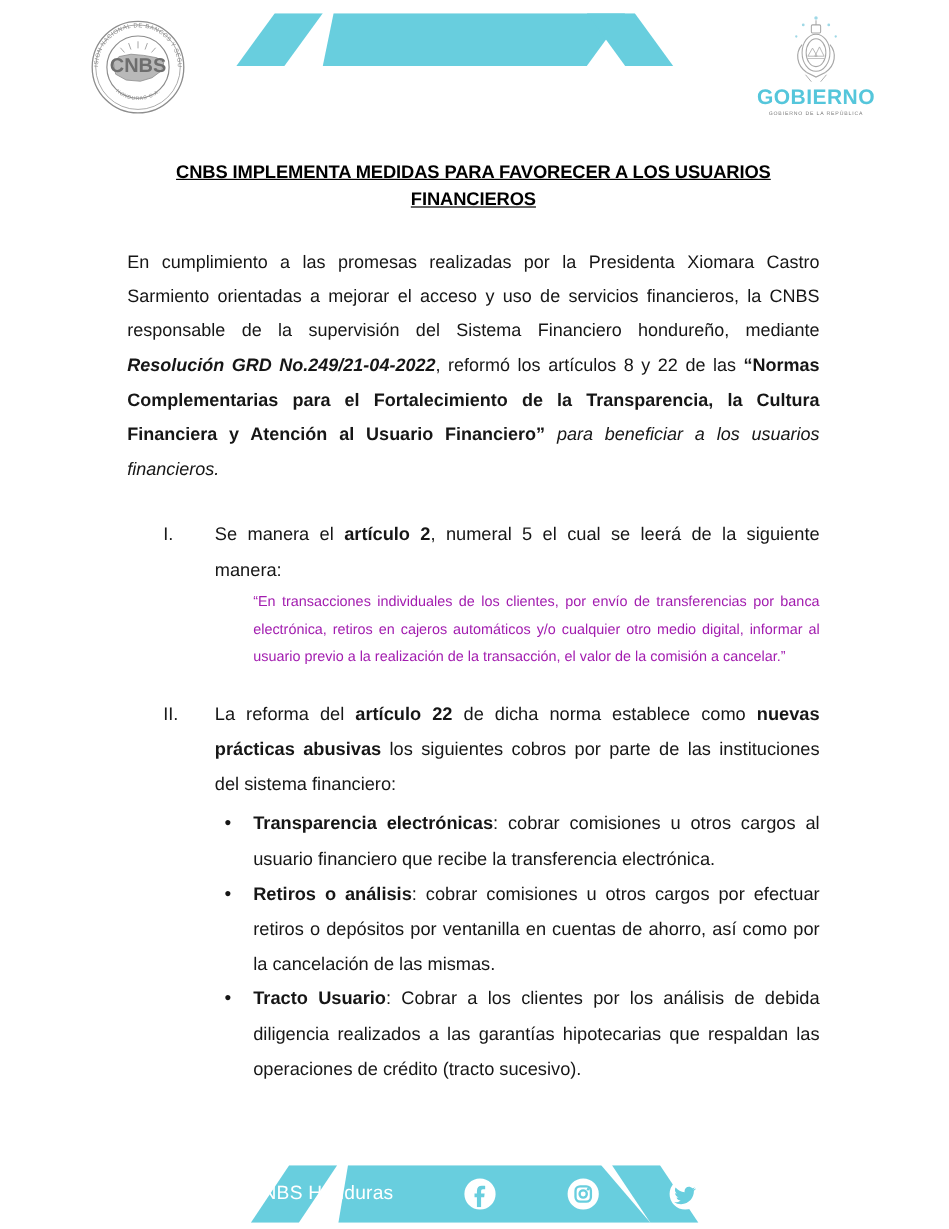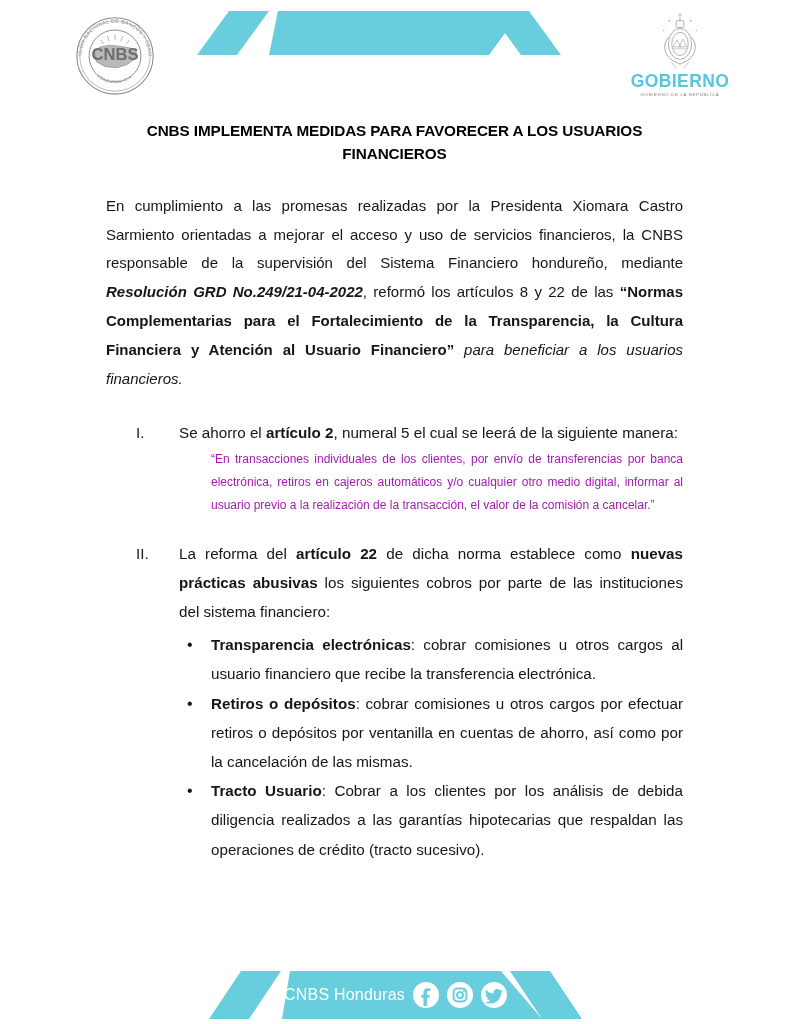--- a/index.html
+++ b/index.html
@@ -77,24 +77,25 @@
     text-align: center;
     margin: 30px 0 0 0;
     letter-spacing: 0.2px;
     color: #000;
   }
   h2.subtitle {
     font-family: "Liberation Sans", sans-serif;
     font-weight: bold;
     font-size: 15.3px;
     text-align: center;
-    margin: 8px 0 0 0;
+    margin: 21px 0 0 0;
     line-height: 1.5;
     letter-spacing: -0.1px;
     color: #000;
+    text-decoration: underline;
   }
 
   p.lead {
     font-size: 15px;
     line-height: 1.92;
     text-align: justify;
     text-align-last: left;
     margin: 26px 0 0 0;
     color: #161616;
   }
@@ -177,21 +178,21 @@
     height: 48px;
   }
   .foot-inner {
     position: absolute;
     left: 207px;
     top: 3px;
     width: 377px;
     height: 48px;
     display: flex;
     align-items: center;
-    justify-content: center;
+    justify-content: space-between;
     gap: 8px;
     pointer-events: none;
   }
   .foot-text {
     font-family: "Liberation Sans", sans-serif;
     font-size: 16px;
     color: #ffffff;
     letter-spacing: 0.2px;
     white-space: nowrap;
   }
@@ -288,34 +289,34 @@
 <div class="doc">
 
   <h2 class="subtitle">CNBS IMPLEMENTA MEDIDAS PARA FAVORECER A LOS USUARIOS FINANCIEROS</h2>
 
   <p class="lead"><span>En cumplimiento a las promesas realizadas por la Presidenta Xiomara Castro Sarmiento orientadas a mejorar el acceso y uso de servicios financieros, la CNBS responsable de la supervisión del Sistema Financiero hondureño, mediante </span><span class="bi">Resolución GRD No.249/21-04-2022</span><span>, reformó los artículos 8 y 22 de las </span><span class="b">“</span><span class="b">Normas Complementarias para el Fortalecimiento de la Transparencia, la Cultura Financiera y Atención al Usuario Financiero</span><span class="b">”</span><span class="i"> para beneficiar a los usuarios financieros.</span></p>
 
   <ol class="roman">
 
     <li>
       <span class="rn">I.</span>
-      <p class="para"><span>Se ahorro el </span><span class="b">artículo 2</span><span>, numeral 5 el cual se leerá de la siguiente manera:</span></p>
+      <p class="para"><span>Se manera el </span><span class="b">artículo 2</span><span>, numeral 5 el cual se leerá de la siguiente manera:</span></p>
       <p class="quote-block">“En transacciones individuales de los clientes, por envío de transferencias por banca electrónica, retiros en cajeros automáticos y/o cualquier otro medio digital, informar al usuario previo a la realización de la transacción, el valor de la comisión a cancelar.”</p>
     </li>
 
     <li>
       <span class="rn">II.</span>
       <p class="para"><span>La reforma del </span><span class="b">artículo 22</span><span> de dicha norma establece como </span><span class="b">nuevas prácticas abusivas</span><span> los siguientes cobros por parte de las instituciones del sistema financiero:</span></p>
 
       <ul class="bul">
         <li>
           <span class="dot">•</span><span class="b">Transparencia electrónicas</span><span>: cobrar comisiones u otros cargos al usuario financiero que recibe la transferencia electrónica.</span>
         </li>
         <li>
-          <span class="dot">•</span><span class="b">Retiros o depósitos</span><span>: cobrar comisiones u otros cargos por efectuar retiros o depósitos por ventanilla en cuentas de ahorro, así como por la cancelación de las mismas.</span>
+          <span class="dot">•</span><span class="b">Retiros o análisis</span><span>: cobrar comisiones u otros cargos por efectuar retiros o depósitos por ventanilla en cuentas de ahorro, así como por la cancelación de las mismas.</span>
         </li>
         <li>
           <span class="dot">•</span><span class="b">Tracto Usuario</span><span>: Cobrar a los clientes por los análisis de debida diligencia realizados a las garantías hipotecarias que respaldan las operaciones de crédito (tracto sucesivo).</span>
         </li>
       </ul>
     </li>
   </ol>
 </div>
 
 <div class="footer">

